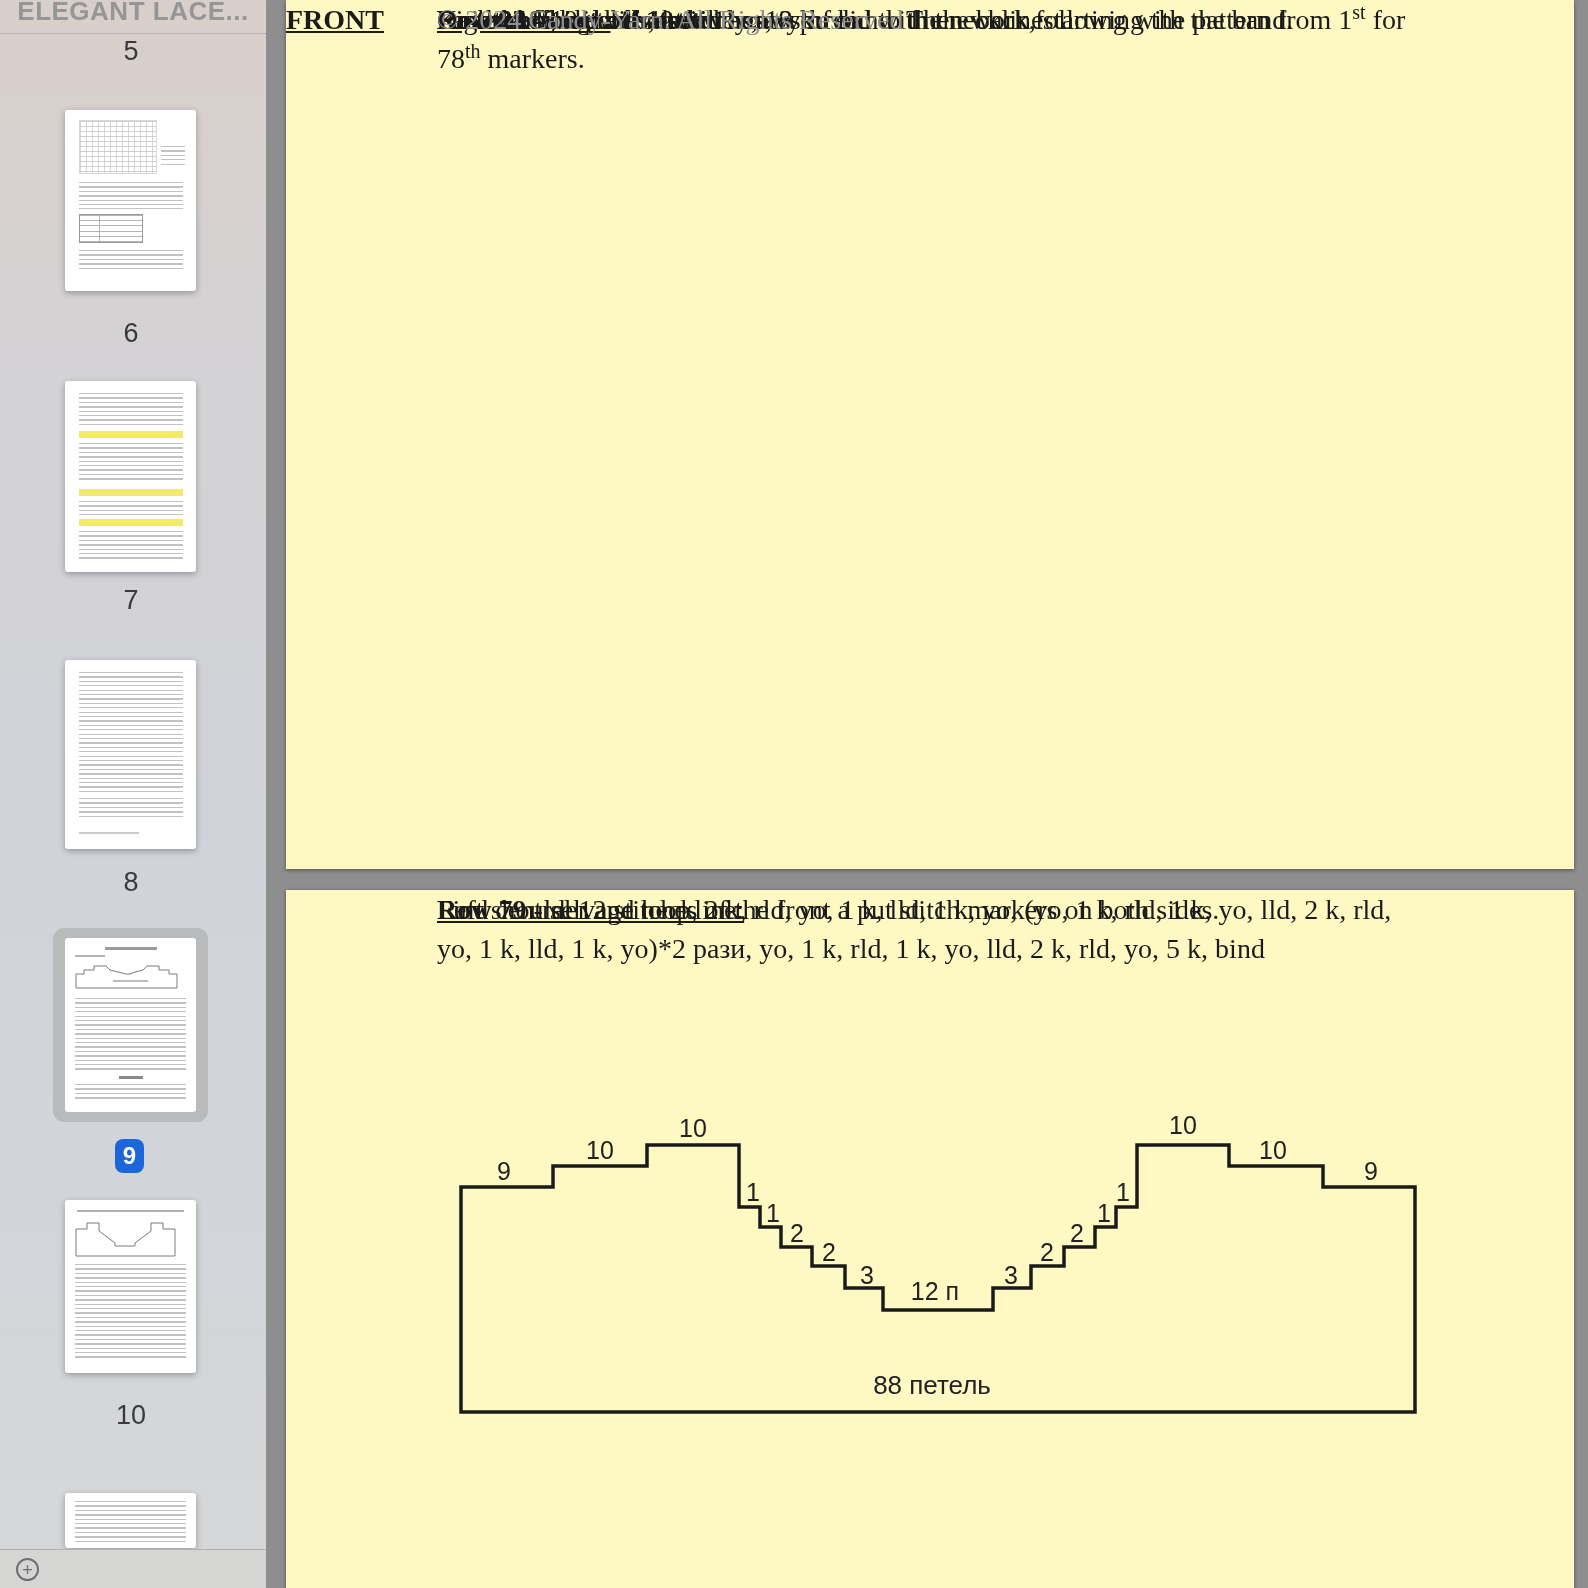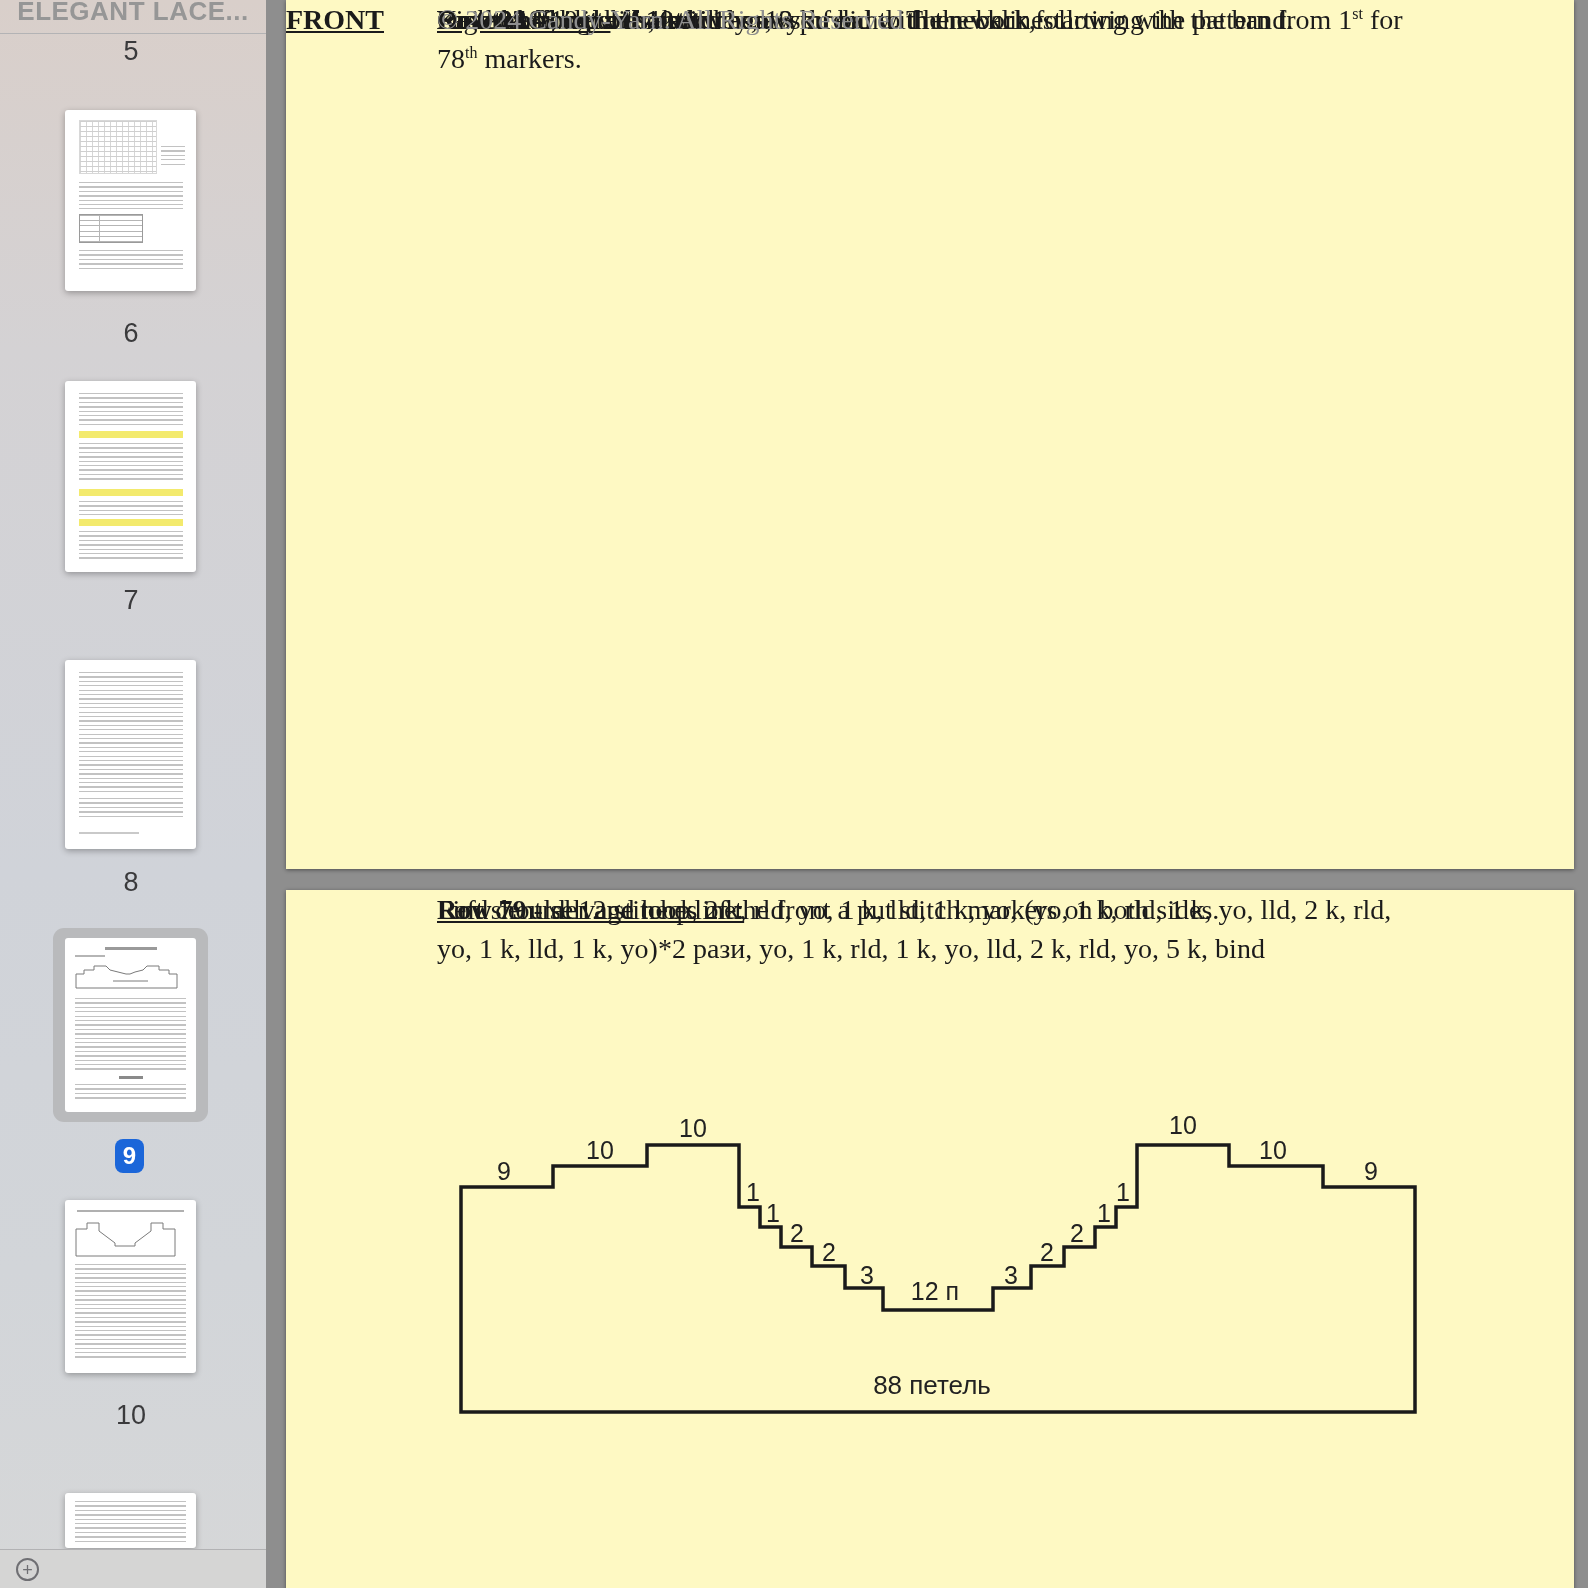--- a/index.html
+++ b/index.html
@@ -39,21 +39,21 @@
   .main{position:absolute;left:266px;top:0;width:1322px;height:1588px;background:#8e8e8e;z-index:1;}
   .page{position:absolute;left:20px;width:1288px;background:#fef9c3;box-shadow:0 1px 4px rgba(0,0,0,.45);}
   .page1{top:0;height:869px;}
   .page2{top:890px;height:1200px;}
   .p{position:absolute;left:151px;width:975px;font-family:"Liberation Serif",serif;
      font-size:28px;line-height:39px;color:#1b1b1b;}
   .p b{font-weight:bold;margin-top:36px;}
   .hd{text-decoration:underline;}
   .center-hd{left:0;width:1288px;text-align:left;font-weight:bold;text-decoration:underline;}
   .copyright{color:#8f8f8f;}
-  sup{font-size:16px;vertical-align:super;line-height:0;}
+  sup{font-size:20px;vertical-align:super;line-height:0;}
 
   
   .diagram{position:absolute;left:159px;top:195px;}
   .diagram path{fill:none;stroke:#1a1a1a;stroke-width:3.5;}
   .diagram text{font-family:"Liberation Sans",sans-serif;font-size:25px;fill:#222222;text-anchor:middle;}
   .diagram text.total{font-size:26px;}
   .mini-svg{position:absolute;}
   .mini-svg path{fill:none;stroke:#7a7a7a;stroke-width:1;}
 </style>
 </head>

